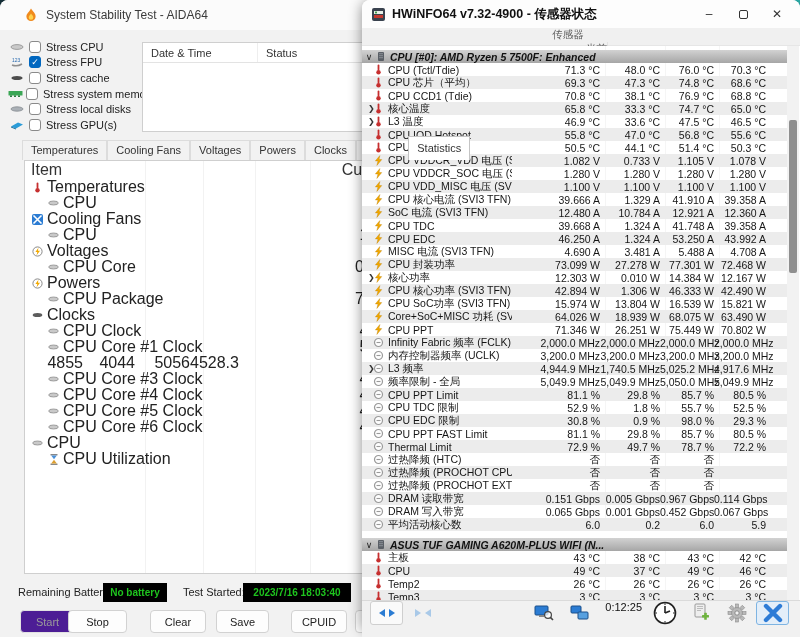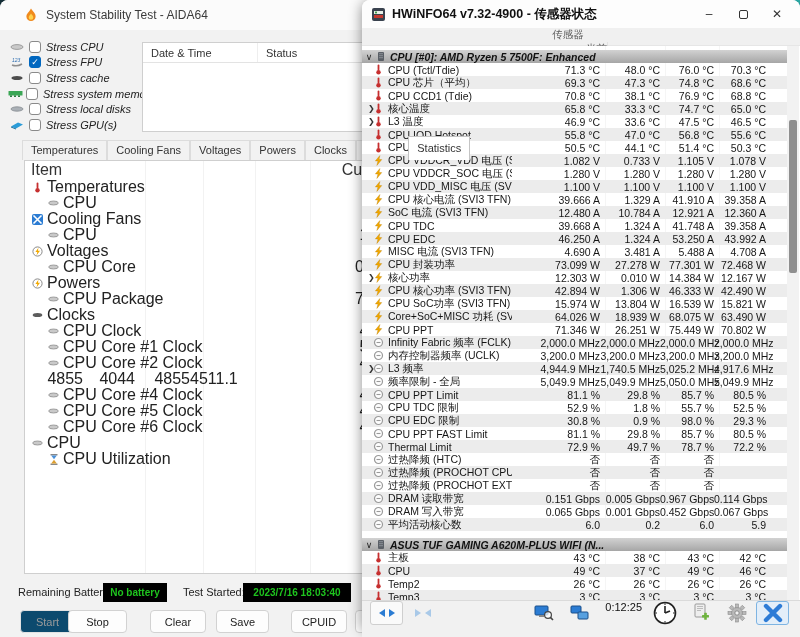--- a/index.html
+++ b/index.html
@@ -9,21 +9,21 @@
 
   
   .aida { position:absolute; left:0; top:0; width:570px; height:637px; background:#f2f2f2;
           border-radius:8px 0 0 0; box-shadow:0 0 12px rgba(0,0,0,.35); }
   .aida-titlebar { position:absolute; left:0; top:0; right:0; height:30px; background:#fbfbfb;
                    border-radius:8px 0 0 0; display:flex; align-items:center; }
   .aida-title { font-size:12px; color:#3a3a3a; margin-left:8px; }
   .flame { margin-left:24px; width:14px; height:14px; }
 
   .stress-panel { position:absolute; left:8px; top:39px; width:132px; }
-  .stress-item { display:flex; align-items:center; height:15.6px;font-style:italic; }
+  .stress-item { display:flex; align-items:center; height:15.6px; }
   .stress-ic { width:18px; height:11px; margin-right:3px; display:flex; align-items:center; justify-content:center; }
   .cbx { width:12px; height:12px; border:1px solid #8a8a8a; border-radius:3px; background:#fff; margin-right:5px; flex:none; }
   .cbx.checked { background:#0067c0; border-color:#0067c0; color:#fff; font-size:9px; line-height:11px; text-align:center; }
   .stress-label { font-size:11px; color:#222; white-space:nowrap; }
 
   .logbox { position:absolute; left:142px; top:42px; width:416px; height:90px; background:#fff; border:1px solid #cfcfcf; }
   .logbox .hdr { display:flex; height:20px; align-items:center; border-bottom:1px solid #e3e3e3; font-size:11px; color:#333; }
   .logbox .c1 { width:115px; padding-left:8px; border-right:1px solid #eee; height:100%; display:flex; align-items:center;}
   .logbox .c2 { padding-left:8px; }
 
@@ -42,21 +42,21 @@
   .shead { height:18px; color:#333; }
   .sic { width:13px; height:11px; margin-right:3px; flex:none; display:flex; align-items:center; justify-content:center; }
   .ind0 .lab { padding-left:6px; } .ind1 .lab { padding-left:22px; }
 
   .status-row { position:absolute; left:0; top:583px; width:570px; height:22px; font-size:11px; color:#222; }
   .lcd { position:absolute; top:0; height:19px; background:#000; color:#1ec41e; font-size:10px;
          display:flex; align-items:center; justify-content:center; font-weight:bold; }
   .aida-buttons { position:absolute; left:0; top:610px; width:570px; height:24px; }
   .abtn { position:absolute; top:0; height:23px; background:#fdfdfd; border:1px solid #d2d2d2; border-radius:4px;
           font-size:11px; color:#222; display:flex; align-items:center; justify-content:center; }
-  .abtn.disabled { color:#9a9a9a; background:#0c4a6e; border-color:#e2e2e2; }
+  .abtn.disabled { color:#9a9a9a; background:#4c1d95; border-color:#e2e2e2; }
 
   
   .hw { position:absolute; left:362px; top:0; width:438px; height:630px; background:#ffffff;
         border-radius:8px; box-shadow:0 2px 14px rgba(0,0,0,.45); }
   .hw-titlebar { position:absolute; left:0; top:0; right:0; height:28px; background:#fdfdfd;
                  border-radius:8px 8px 0 0; display:flex; align-items:center; }
   .hw-title { font-size:12.5px; color:#111; font-weight:bold; margin-left:7px; }
   .hw-controls { position:absolute; right:6px; top:0; height:28px; display:flex; }
   .wc { width:34px; height:28px; display:flex; align-items:center; justify-content:center; font-size:12px; color:#333; }
   .wc .maxbox { width:9px; height:9px; border:1.4px solid #333; border-radius:2px; }
@@ -355,34 +355,34 @@
                 </svg>
               </span>
               <span>CPU Core #1 Clock</span>
             </span>
             <span class="v">5056</span>
             <span class="v v2">4044</span>
             <span class="v v3">5056</span>
             <span class="v v4">4962.7</span>
           </div>
           <div class="srow ind1">
-            <span class="lab">
-              <span class="sic">
-                <svg width="11" height="8" viewBox="0 0 11 8">
-                  <ellipse cx="5.5" cy="4" rx="4.8" ry="2" fill="#c9c9c9" stroke="#8e8e8e" stroke-width="0.8"></ellipse>
-                </svg>
-              </span>
-              <span>CPU Core #2 Clock</span>
-            </span>
             <span class="v">4855</span>
             <span class="v v2">4044</span>
             <span class="v v3">5056</span>
             <span class="v v4">4528.3</span>
           </div>
           <div class="srow ind1">
+            <span class="lab">
+              <span class="sic">
+                <svg width="11" height="8" viewBox="0 0 11 8">
+                  <ellipse cx="5.5" cy="4" rx="4.8" ry="2" fill="#c9c9c9" stroke="#8e8e8e" stroke-width="0.8"></ellipse>
+                </svg>
+              </span>
+              <span>CPU Core #3 Clock</span>
+            </span>
             <span class="v">4855</span>
             <span class="v v2">4044</span>
             <span class="v v3">4855</span>
             <span class="v v4">4511.1</span>
           </div>
           <div class="srow ind1">
             <span class="lab">
               <span class="sic">
                 <svg width="11" height="8" viewBox="0 0 11 8">
                   <ellipse cx="5.5" cy="4" rx="4.8" ry="2" fill="#c9c9c9" stroke="#8e8e8e" stroke-width="0.8"></ellipse>

